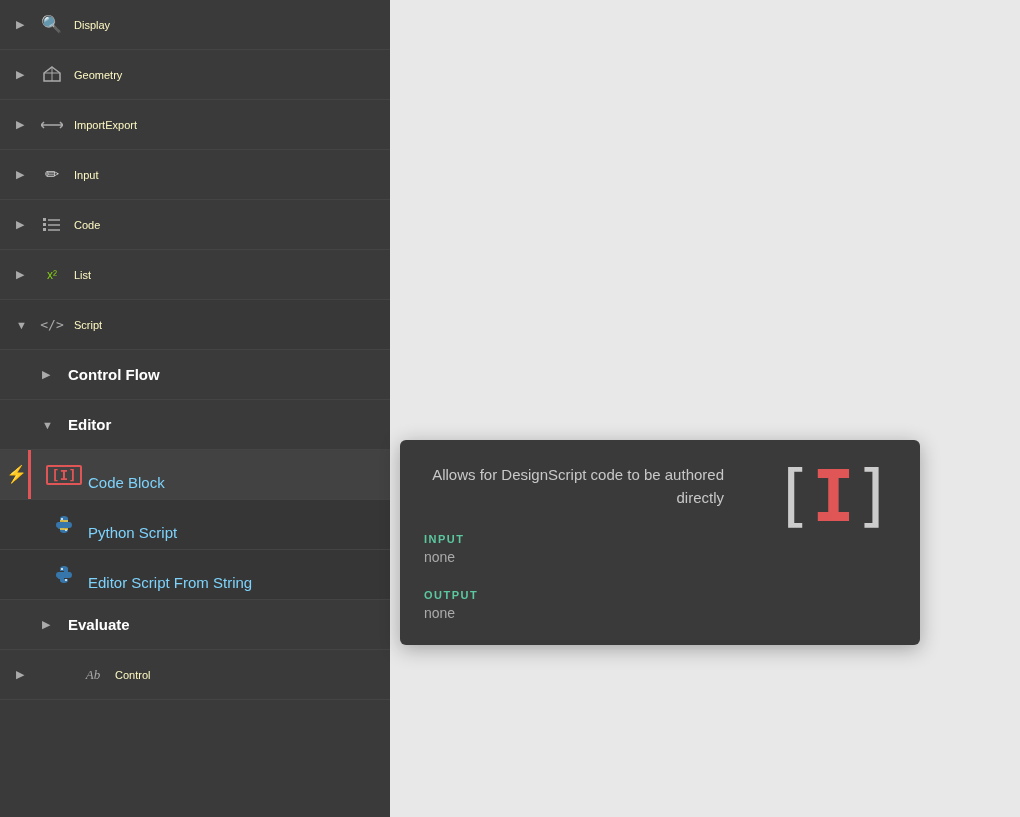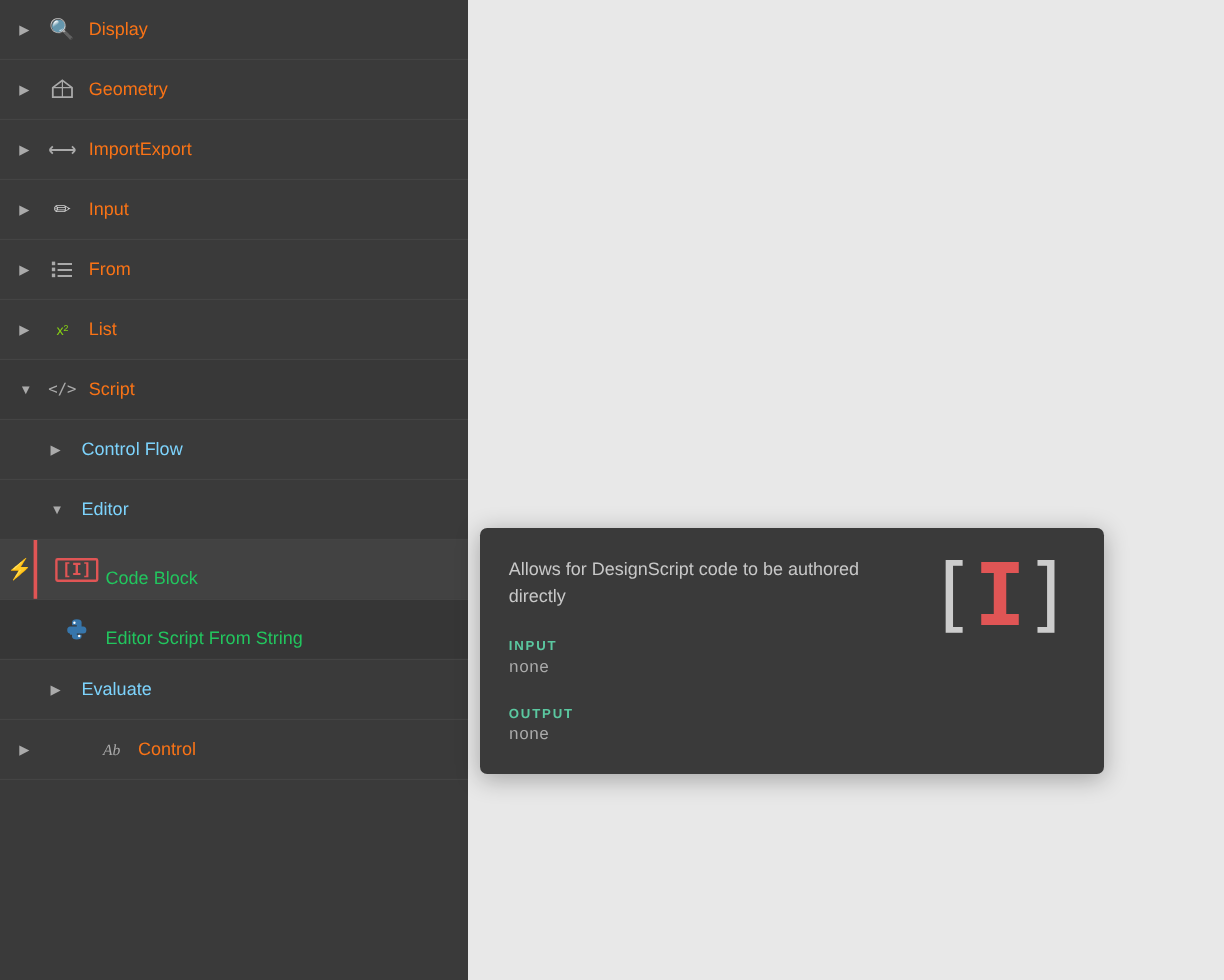--- a/index.html
+++ b/index.html
@@ -47,41 +47,42 @@
       width: 28px;
       font-size: 17px;
       flex-shrink: 0;
       display: flex;
       align-items: center;
       justify-content: center;
       margin-left: 4px;
       margin-right: 8px;
     }
     .sidebar-item .label {
-      font-size: 15px;
-      color: #f97316;
+      font-size: 11px;
+      color: #fef9c3;
     }
     .sub-header {
       display: flex;
       align-items: center;
       padding: 0 16px 0 30px;
       height: 50px;
       cursor: pointer;
       color: #d0d0d0;
       font-size: 15px;
       border-bottom: 1px solid #444;
     }
     .sub-header .arrow {
       width: 18px;
       font-size: 11px;
       color: #aaa;
     }
     .sub-header .label {
-      color: #7dd3fc;
-      font-size: 15px;
+      color: #ffffff;
+      font-size: 15px;
+      font-weight: bold;
     }
 
     .sub-item {
       display: flex;
       align-items: center;
       padding: 0 16px 0 50px;
       height: 50px;
       cursor: pointer;
       color: #d0d0d0;
       font-size: 15px;
@@ -108,21 +109,21 @@
       width: 28px;
       font-size: 15px;
       flex-shrink: 0;
       display: flex;
       align-items: center;
       justify-content: center;
       margin-right: 10px;
     }
     .sub-item .item-label {
       font-size: 15px;
-      color: #22c55e;
+      color: #7dd3fc;
       font-weight: 500;
       margin-top: 16px;
     }
 
     
     .lightning {
       position: absolute;
       left: 6px;
       color: #e05555;
       font-size: 17px;
@@ -147,20 +148,21 @@
       padding: 24px;
       color: #d0d0d0;
       box-shadow: 0 4px 20px rgba(0,0,0,0.3);
     }
 
     .tooltip-card .description {
       font-size: 15px;
       color: #c8c8c8;
       line-height: 1.5;
       max-width: 300px;
+      text-align: right;
     }
 
     .tooltip-card .preview-icon {
       position: absolute;
       right: 30px;
       top: 20px;
       font-size: 64px;
       color: #d0d0d0;
       font-family: monospace;
       line-height: 1;
@@ -180,21 +182,20 @@
       font-size: 11px;
       font-weight: 700;
       letter-spacing: 1.5px;
       color: #5bc8a0;
       margin-top: 24px;
       margin-bottom: 4px;
     }
     .tooltip-card .section-value {
       font-size: 14px;
       color: #aaaaaa;
-      font-family: Liberation Mono, monospace;
     }
 
     
     #sidebar::-webkit-scrollbar { width: 6px; }
     #sidebar::-webkit-scrollbar-track { background: #3a3a3a; }
     #sidebar::-webkit-scrollbar-thumb { background: #555; border-radius: 3px; }
 
     
     .code-block-icon {
       display: inline-flex;
@@ -253,21 +254,21 @@
     <span class="icon">
       <svg width="18" height="16" viewBox="0 0 18 16" fill="none">
         <line x1="5" y1="3" x2="17" y2="3" stroke="#aaa" stroke-width="1.5"></line>
         <line x1="5" y1="8" x2="17" y2="8" stroke="#aaa" stroke-width="1.5"></line>
         <line x1="5" y1="13" x2="17" y2="13" stroke="#aaa" stroke-width="1.5"></line>
         <rect x="0" y="1" width="3" height="3" fill="#aaa"></rect>
         <rect x="0" y="6" width="3" height="3" fill="#aaa"></rect>
         <rect x="0" y="11" width="3" height="3" fill="#aaa"></rect>
       </svg>
     </span>
-    <span class="label">From</span>
+    <span class="label">Code</span>
   </div>
 
   <div class="sidebar-item">
     <span class="arrow">▶</span>
     <span class="icon" style="font-size:12px;color:#84cc16;">x²</span>
     <span class="label">List</span>
   </div>
 
   <div class="sidebar-item active-section">
     <span class="arrow">▼</span>
@@ -291,20 +292,32 @@
 
   <div class="sub-item selected">
     <div class="active-indicator"></div>
     <span class="lightning">⚡</span>
     <span class="item-icon">
       <span class="code-block-icon">[I]</span>
     </span>
     <span class="item-label">Code Block</span>
   </div>
 
+  <div class="sub-item">
+    <span class="item-icon">
+      <svg width="22" height="22" viewBox="0 0 22 22">
+        <path d="M11 2C8.5 2 7 3 7 4.5V7h4v1H5.5C4 8 3 9 3 11s1 3 2.5 3H5l.5 1H7v1.5C7 18 8.5 19 11 19s4-1 4-2.5V15h-4v-1h5.5c1.5 0 2.5-1 2.5-3s-1-3-2.5-3H15V4.5C15 3 13.5 2 11 2z" fill="#3776ab"></path>
+        <path d="M11 2C8.5 2 7 3 7 4.5V7h4v1H5.5C4 8 3 9 3 11s1 3 2.5 3H5l.5 1H7v1.5C7 18 8.5 19 11 19s4-1 4-2.5V15h-4v-1h5.5c1.5 0 2.5-1 2.5-3s-1-3-2.5-3H15V4.5C15 3 13.5 2 11 2z" fill="none" stroke="#ffd43b" stroke-width="0"></path>
+        <circle cx="9" cy="5" r="1" fill="white"></circle>
+        <circle cx="13" cy="16" r="1" fill="white"></circle>
+        <path d="M7 7h8M7 15h8" stroke="#ffd43b" stroke-width="1.5"></path>
+      </svg>
+    </span>
+    <span class="item-label">Python Script</span>
+  </div>
 
   <div class="sub-item">
     <span class="item-icon">
       <svg width="22" height="22" viewBox="0 0 22 22">
         <path d="M11 2C8.5 2 7 3 7 4.5V7h4v1H5.5C4 8 3 9 3 11s1 3 2.5 3H5l.5 1H7v1.5C7 18 8.5 19 11 19s4-1 4-2.5V15h-4v-1h5.5c1.5 0 2.5-1 2.5-3s-1-3-2.5-3H15V4.5C15 3 13.5 2 11 2z" fill="#3776ab"></path>
         <circle cx="9" cy="5" r="1" fill="white"></circle>
         <circle cx="13" cy="16" r="1" fill="white"></circle>
       </svg>
     </span>
     <span class="item-label">Editor Script From String</span>

